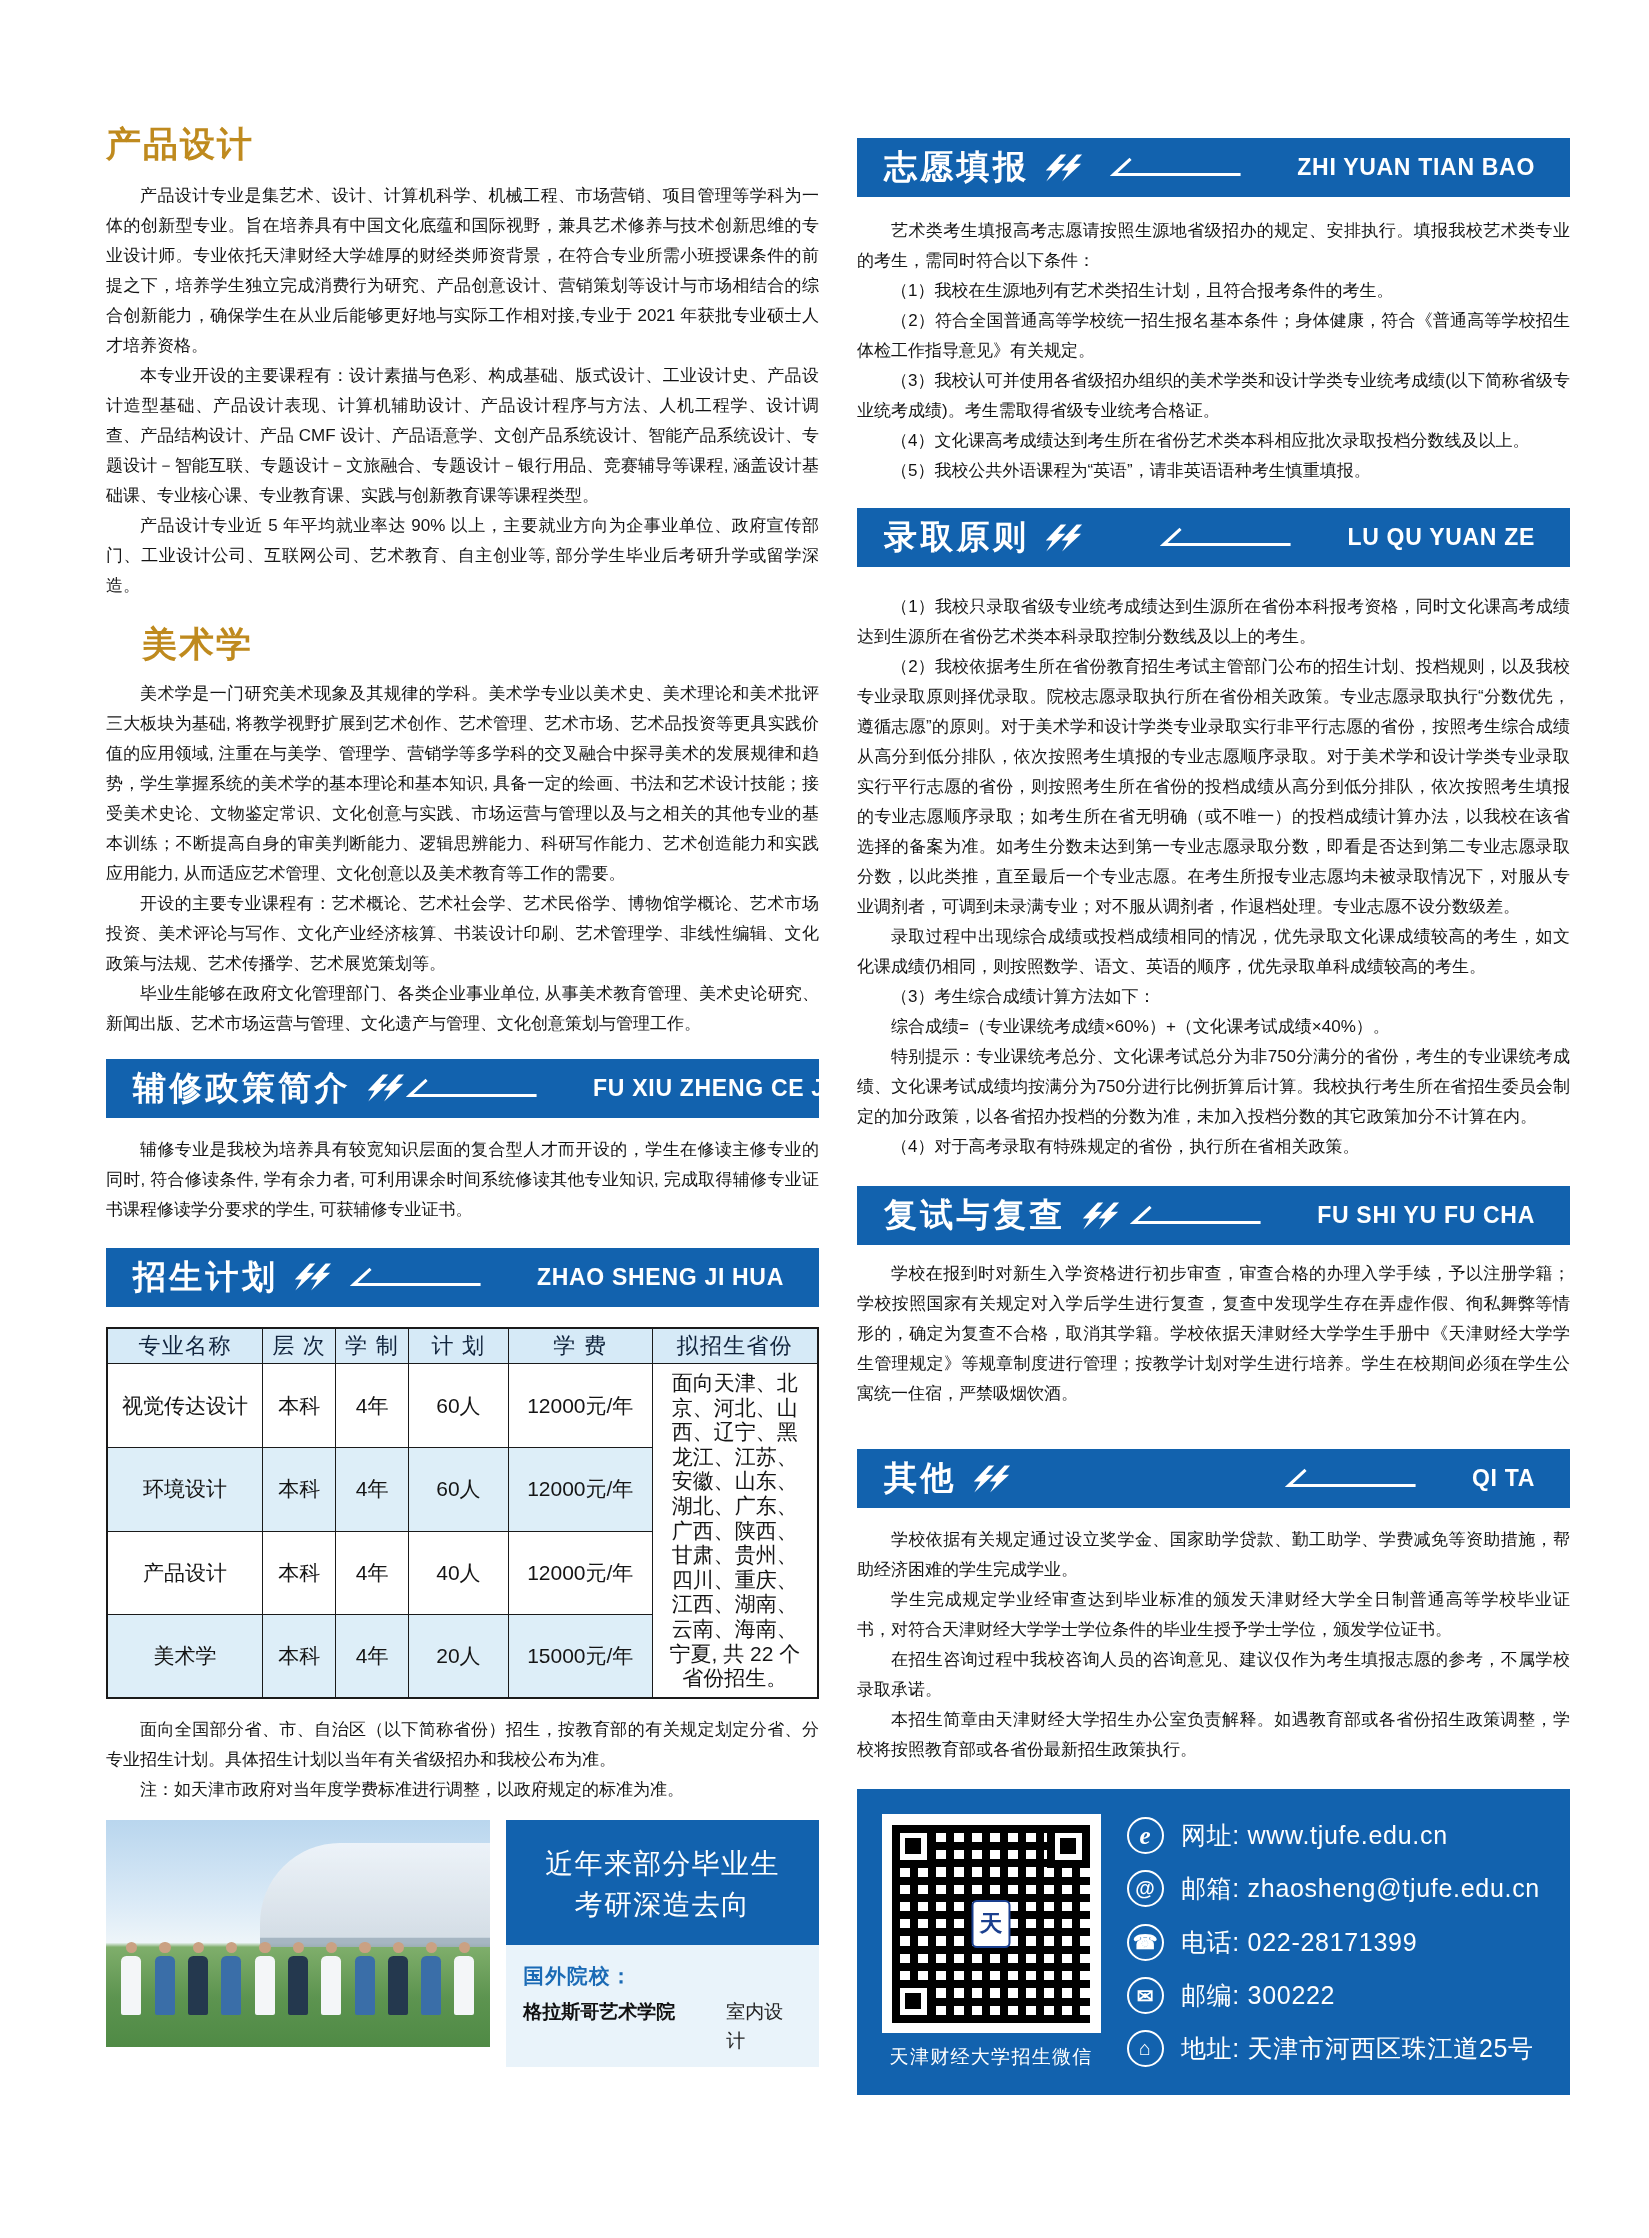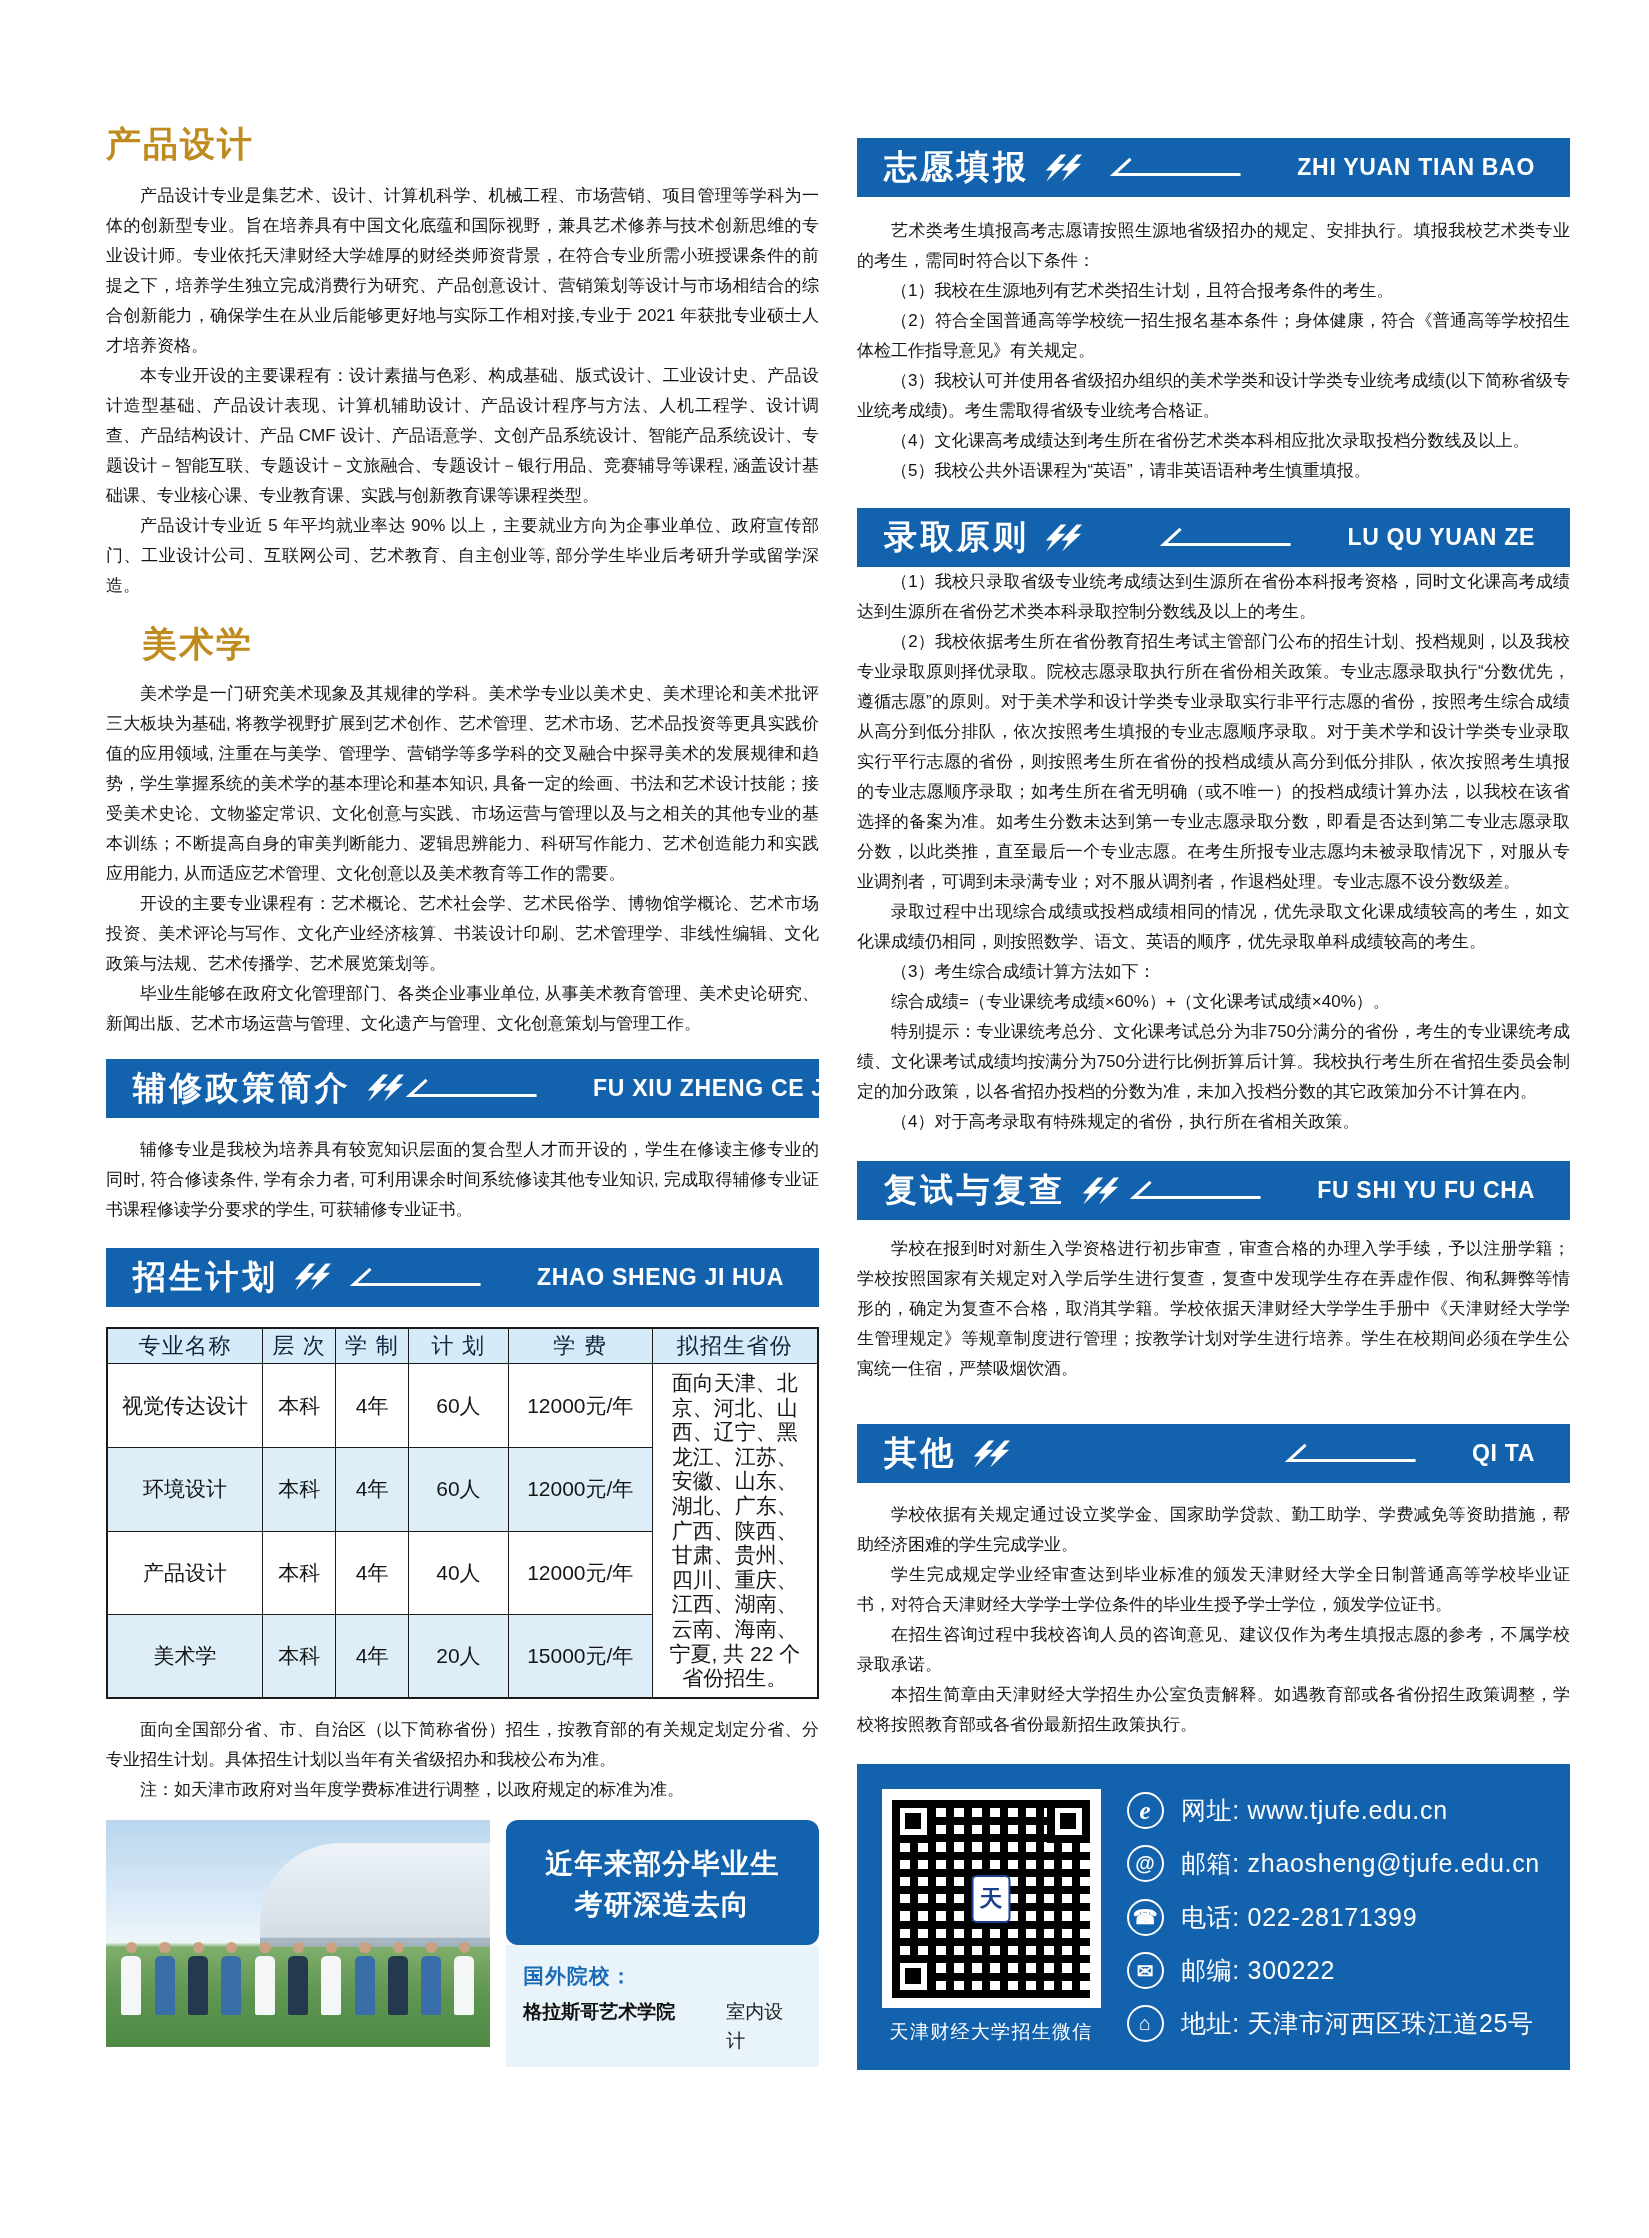--- a/index.html
+++ b/index.html
@@ -48,21 +48,21 @@
     box-shadow:inset 0 -9.3px 0 #9fb0bd; opacity:.9; }
   .people-row { position:absolute; left:4%; bottom:14%; width:92%; display:flex; justify-content:space-between; }
   .fig { width:20px; height:59px; border-radius:5.3px 5.3px 2px 2px; position:relative; }
   .fig::before { content:""; position:absolute; top:-14.6px; left:4.7px; width:11.3px; height:11.3px; border-radius:50%; background:#caa183; }
   .fig:nth-child(odd)  { background:#f4f6f8; }
   .fig:nth-child(even) { background:#3a6ea8; }
   .fig:nth-child(3n)   { background:#24384e; }
 
   .grad-panel { width:313px; display:flex; flex-direction:column; }
   .grad-head { background:#1262ae; color:#fff; text-align:center; padding:22.6px 0 20px;
-    font-size:28px; font-weight:bold; line-height:41px; letter-spacing:1.3px;border-radius:12px; }
+    font-size:28px; font-weight:normal; line-height:41px; letter-spacing:1.3px; }
   .grad-body { background:#e9f3fa; flex:1; padding:17.3px 17.3px 12px; }
   .grad-label { color:#1a6ab5; font-size:20.6px; font-weight:bold; margin:9.3px 0 6.7px; letter-spacing:1.3px; }
   .g-row { display:flex; font-size:19px; line-height:29px; }
   .g-row .g-name { width:203px; font-weight:bold; flex:none; }
   .g-prog { color:#222; }
 
   
   .contact { margin-top:24px; background:#1262ae; padding:25px 22.6px; display:flex; gap:24px; }
   .qr-wrap { width:223px; flex:none; display:flex; flex-direction:column; align-items:center; }
   .qr { width:219px; height:219px; background:#fff; padding:10.6px; }
@@ -244,21 +244,21 @@
         <path d="M22 0 L2 26 h11 L6 44 L32 15 h-12 L31 0 Z"></path>
         <path d="M48 0 L28 26 h11 L32 44 L58 15 h-12 L57 0 Z"></path>
       </svg>
     <span class="banner-right">
       <svg class="angle-line" viewBox="0 0 220 36">
           <path d="M34 4 L6 30 H216" fill="none" stroke="#ffffff" stroke-width="5"></path>
         </svg>
       <span class="pinyin">LU QU YUAN ZE</span>
     </span>
   </div>
-  <p class="para" style="margin-top:0">（1）我校只录取省级专业统考成绩达到生源所在省份本科报考资格，同时文化课高考成绩达到生源所在省份艺术类本科录取控制分数线及以上的考生。</p>
+  <p class="para" style="margin-top:25px">（1）我校只录取省级专业统考成绩达到生源所在省份本科报考资格，同时文化课高考成绩达到生源所在省份艺术类本科录取控制分数线及以上的考生。</p>
   <p class="para">（2）我校依据考生所在省份教育招生考试主管部门公布的招生计划、投档规则，以及我校专业录取原则择优录取。院校志愿录取执行所在省份相关政策。专业志愿录取执行“分数优先，遵循志愿”的原则。对于美术学和设计学类专业录取实行非平行志愿的省份，按照考生综合成绩从高分到低分排队，依次按照考生填报的专业志愿顺序录取。对于美术学和设计学类专业录取实行平行志愿的省份，则按照考生所在省份的投档成绩从高分到低分排队，依次按照考生填报的专业志愿顺序录取；如考生所在省无明确（或不唯一）的投档成绩计算办法，以我校在该省选择的备案为准。如考生分数未达到第一专业志愿录取分数，即看是否达到第二专业志愿录取分数，以此类推，直至最后一个专业志愿。在考生所报专业志愿均未被录取情况下，对服从专业调剂者，可调到未录满专业；对不服从调剂者，作退档处理。专业志愿不设分数级差。</p>
   <p class="para">录取过程中出现综合成绩或投档成绩相同的情况，优先录取文化课成绩较高的考生，如文化课成绩仍相同，则按照数学、语文、英语的顺序，优先录取单科成绩较高的考生。</p>
   <p class="para">（3）考生综合成绩计算方法如下：</p>
   <p class="para">综合成绩=（专业课统考成绩×60%）+（文化课考试成绩×40%）。</p>
   <p class="para">特别提示：专业课统考总分、文化课考试总分为非750分满分的省份，考生的专业课统考成绩、文化课考试成绩均按满分为750分进行比例折算后计算。我校执行考生所在省招生委员会制定的加分政策，以各省招办投档的分数为准，未加入投档分数的其它政策加分不计算在内。</p>
   <p class="para">（4）对于高考录取有特殊规定的省份，执行所在省相关政策。</p>
 
   <div class="banner" style="margin-top:24px">
     <span class="banner-title">复试与复查</span>
     <svg class="bolt" viewBox="0 0 64 44">

